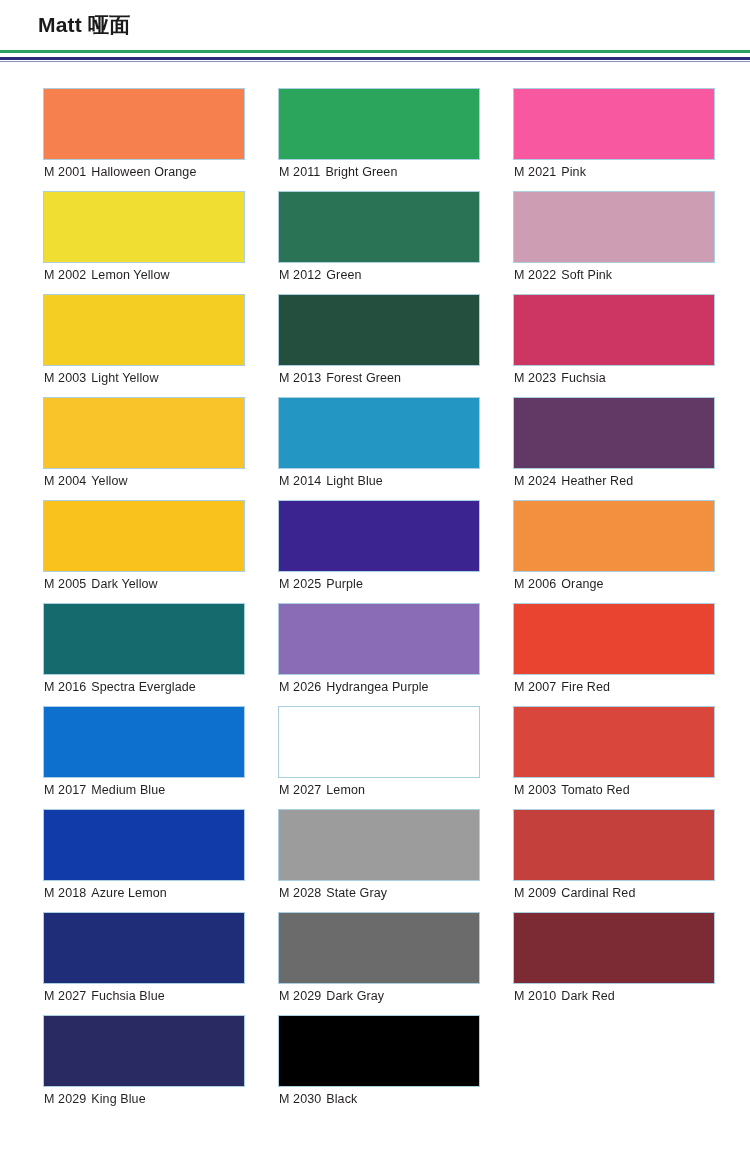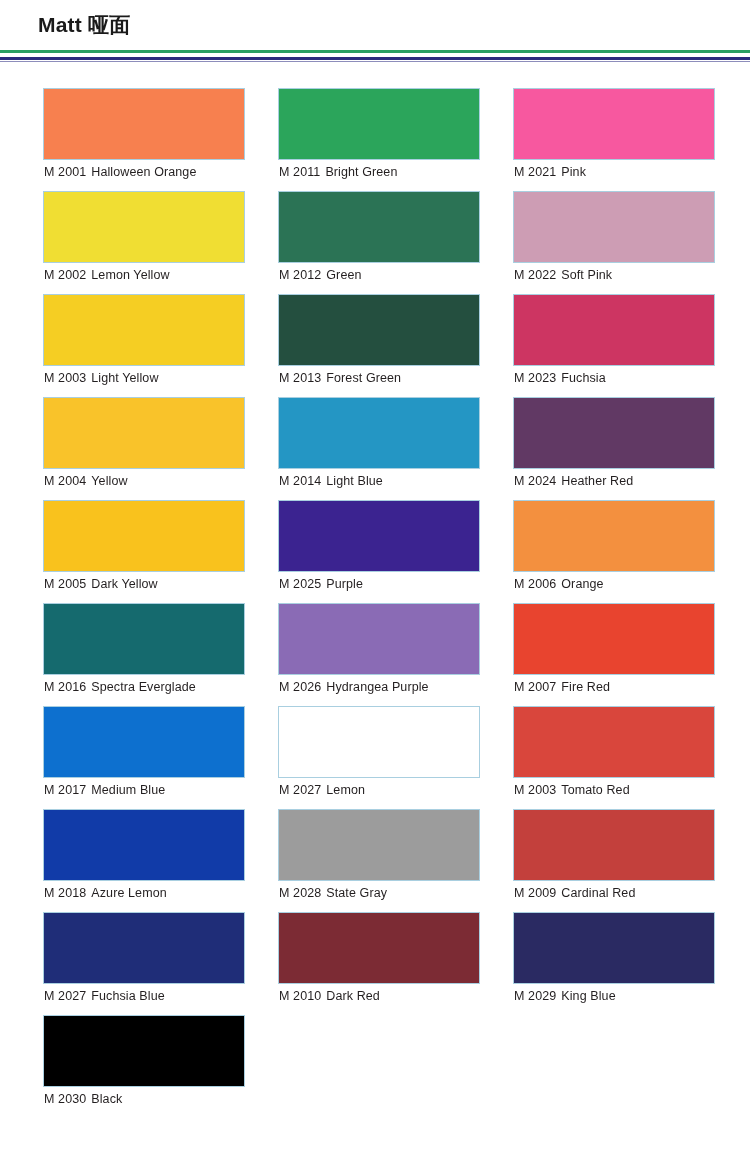--- a/index.html
+++ b/index.html
@@ -205,20 +205,24 @@
     </div>
     <div class="swatch-cell">
       <div class="swatch-chip" style="background: rgb(195, 64, 60); border-color: rgb(169, 207, 224);"></div>
       <div class="swatch-label"><span class="swatch-code">M 2009</span><span class="swatch-name">Cardinal Red</span></div>
     </div>
     <div class="swatch-cell">
       <div class="swatch-chip" style="background: rgb(31, 45, 120); border-color: rgb(169, 207, 224);"></div>
       <div class="swatch-label"><span class="swatch-code">M 2027</span><span class="swatch-name">Fuchsia Blue</span></div>
     </div>
     <div class="swatch-cell">
+      <div class="swatch-chip" style="background: rgb(107, 107, 107); border-color: rgb(169, 207, 224);"></div>
+      <div class="swatch-label"><span class="swatch-code">M  2029</span><span class="swatch-name">Dark  Gray</span></div>
+    </div>
+    <div class="swatch-cell">
       <div class="swatch-chip" style="background: rgb(124, 43, 52); border-color: rgb(169, 207, 224);"></div>
       <div class="swatch-label"><span class="swatch-code">M  2010</span><span class="swatch-name">Dark Red</span></div>
     </div>
     <div class="swatch-cell">
       <div class="swatch-chip" style="background: rgb(42, 42, 98); border-color: rgb(169, 207, 224);"></div>
       <div class="swatch-label"><span class="swatch-code">M  2029</span><span class="swatch-name">King Blue</span></div>
     </div>
     <div class="swatch-cell">
       <div class="swatch-chip" style="background: rgb(0, 0, 0); border-color: rgb(169, 207, 224);"></div>
       <div class="swatch-label"><span class="swatch-code">M  2030</span><span class="swatch-name">Black</span></div>

